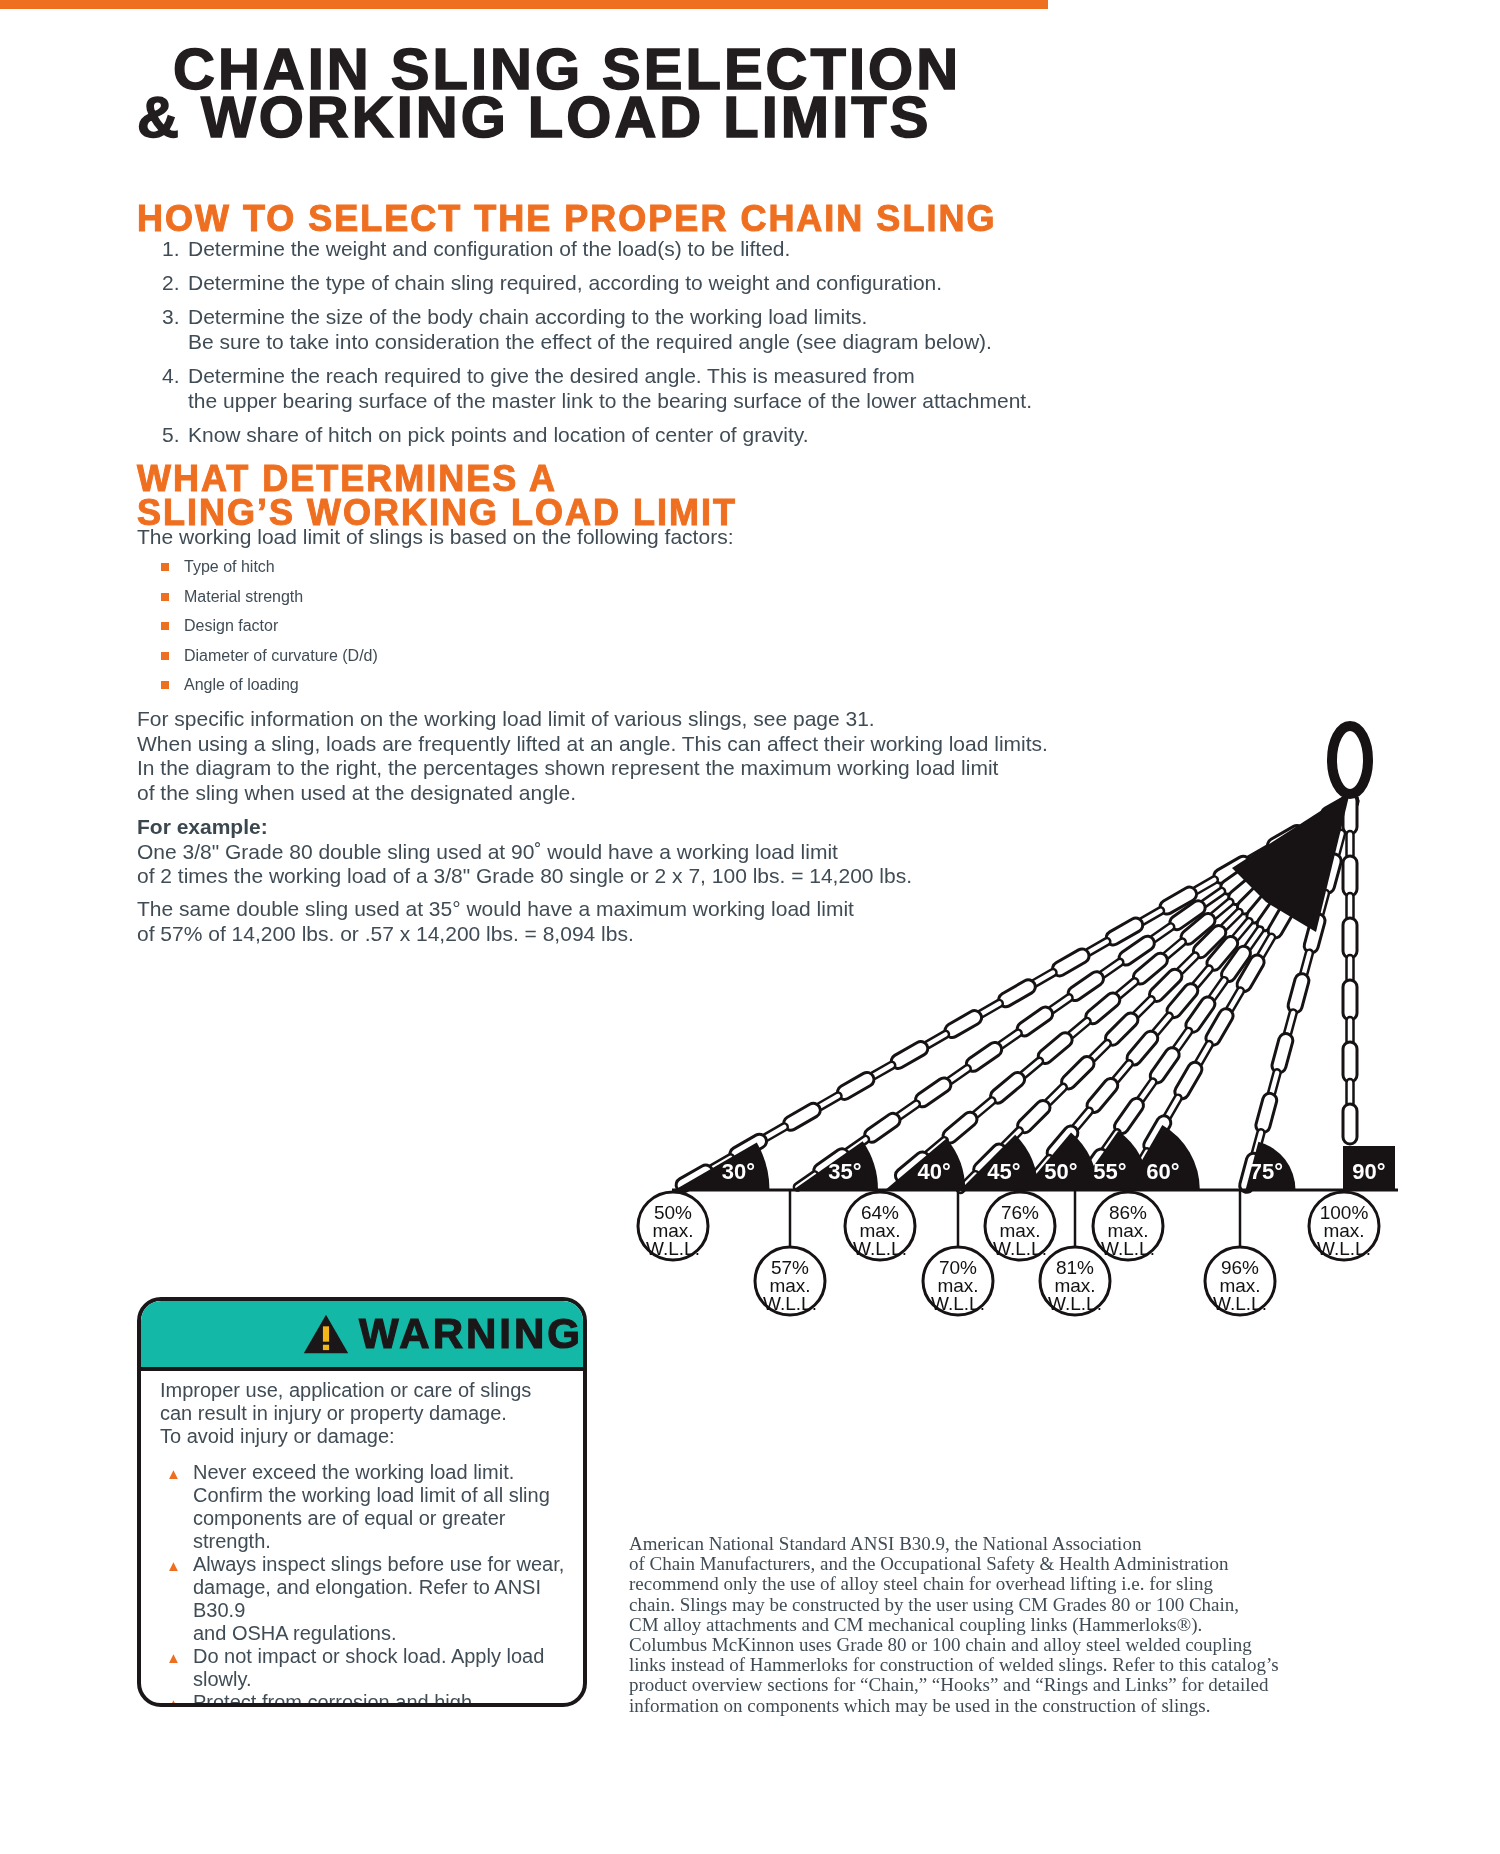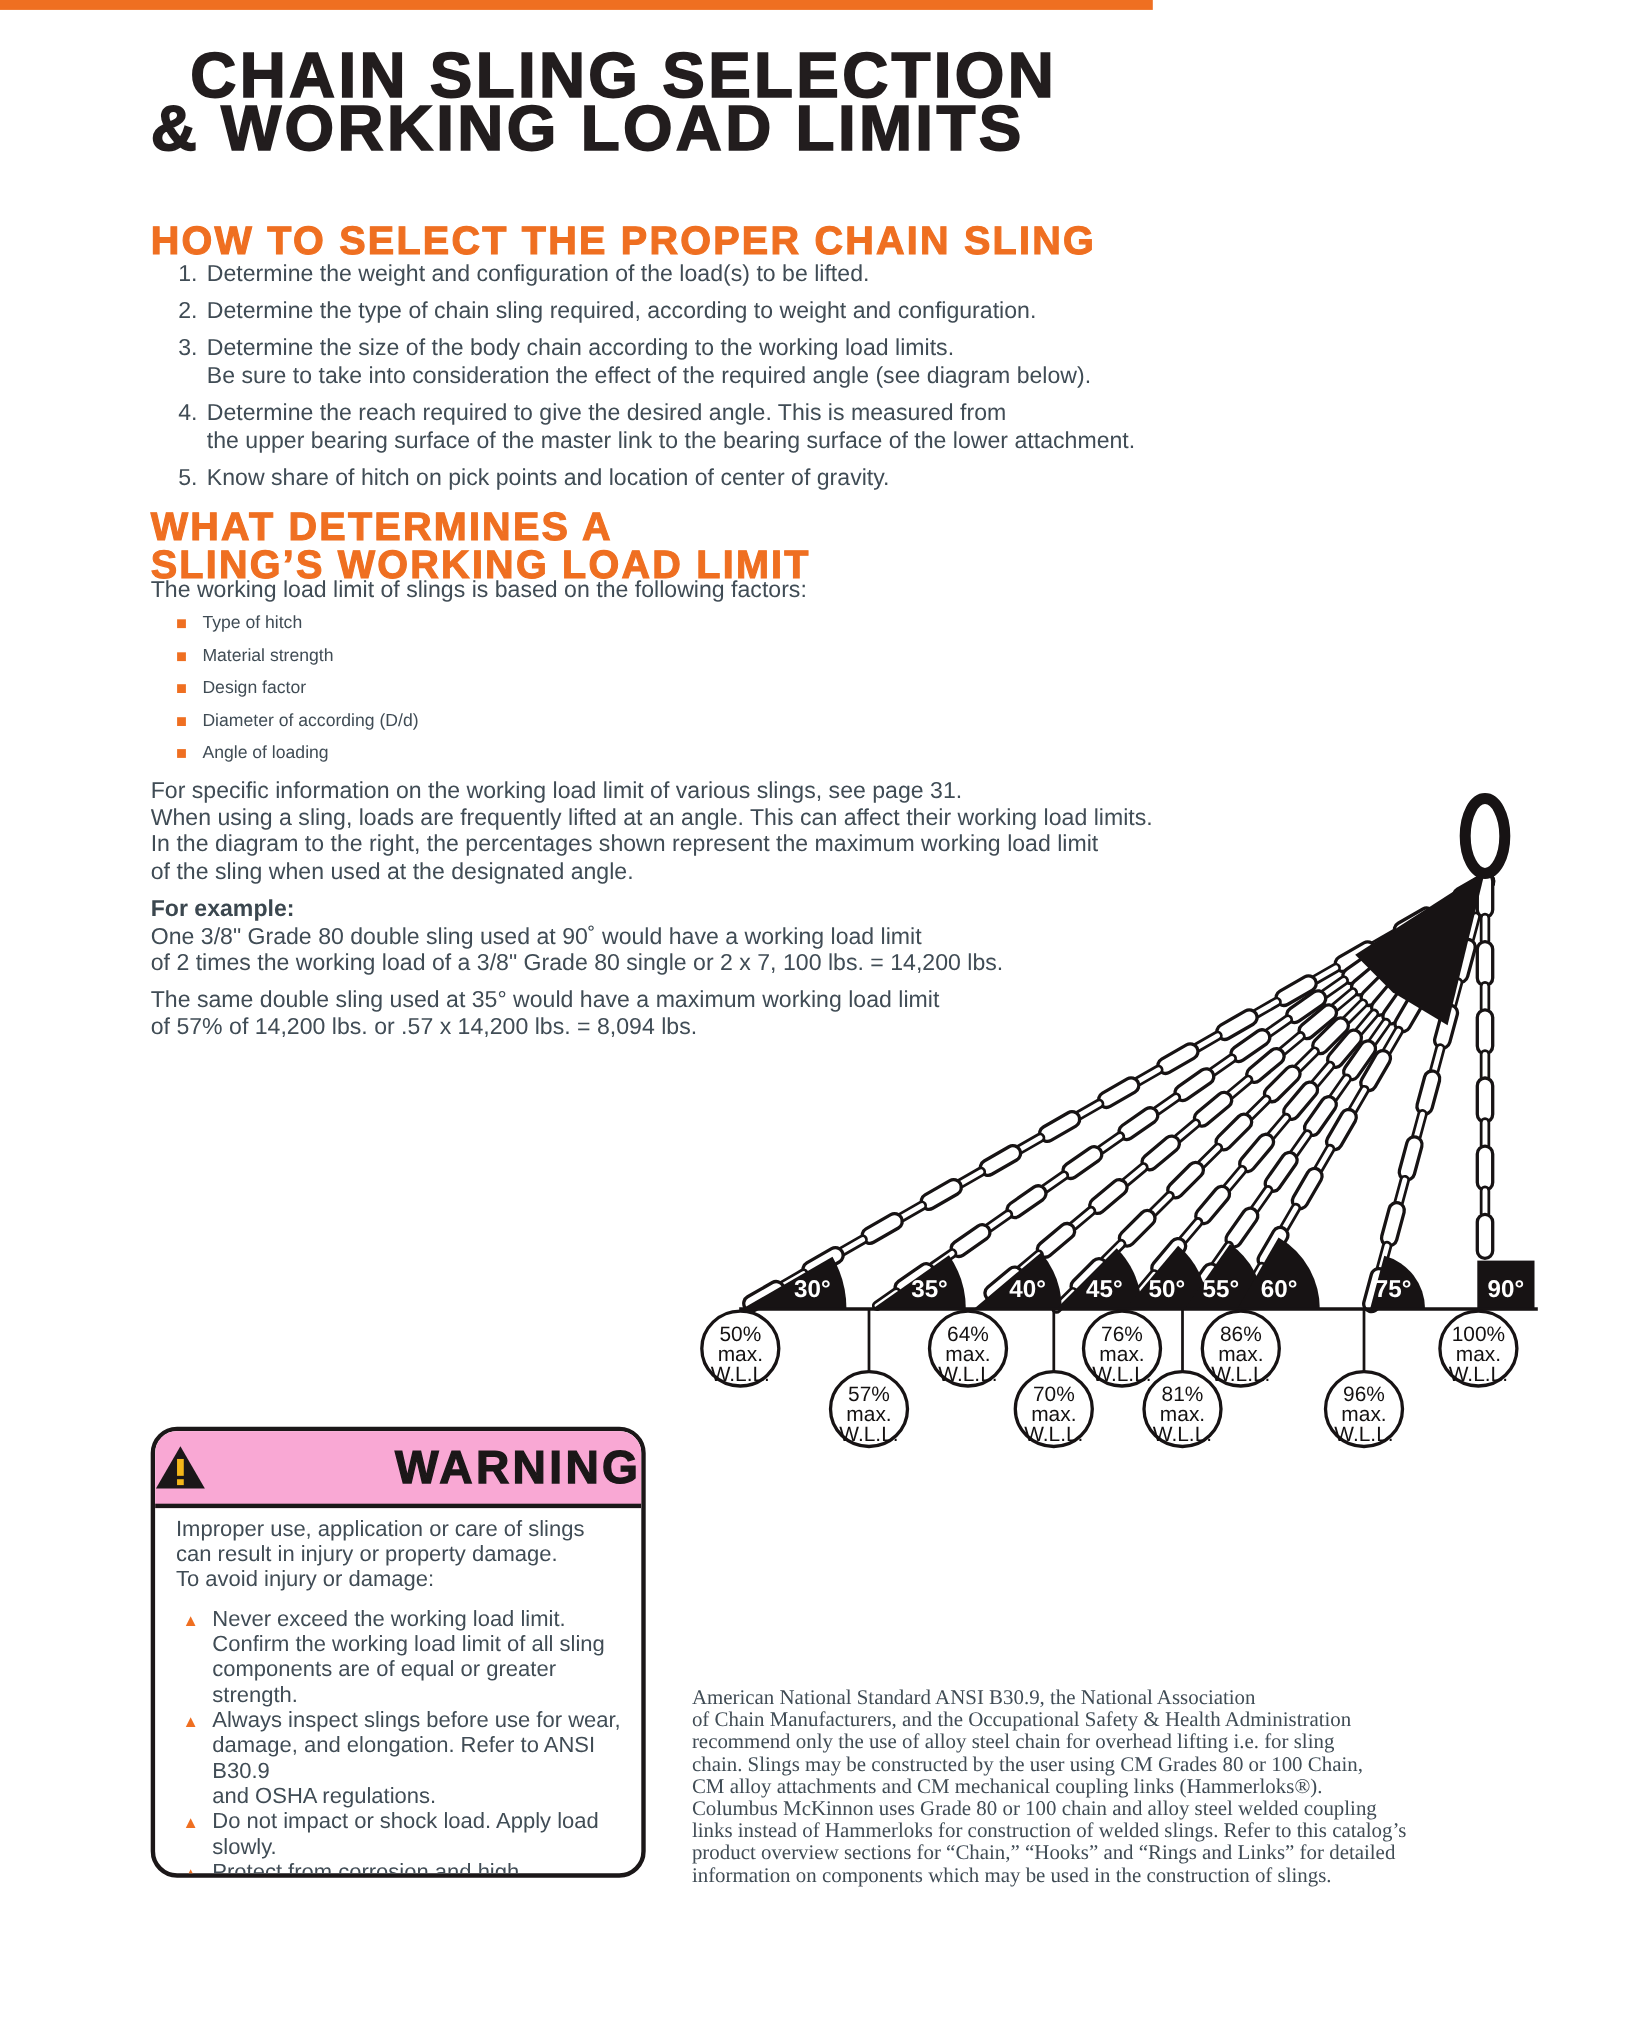--- a/index.html
+++ b/index.html
@@ -33,22 +33,22 @@
 
   #para1{left:137px;top:707px;width:950px;}
   #example{left:137px;top:815px;width:950px;}
   .bold-lead{font-weight:bold;color:#3B474F;}
   #para2{left:137px;top:897px;width:950px;}
 
   #diagram-svg{left:0;top:0;}
 
   .warnbox{left:137px;top:1297px;width:450px;height:410px;border:4px solid #1B1718;
            border-radius:24px;background:#fff;box-sizing:border-box;overflow:hidden;}
-  .warnhead{height:66px;background:#f9a8d4;border-bottom:4px solid #1B1718;
-            display:flex;align-items:center;justify-content:space-between;gap:10px;}
+  .warnhead{height:66px;background:#14b8a6;border-bottom:4px solid #1B1718;
+            display:flex;align-items:center;justify-content:flex-end;gap:10px;}
   .warnword{font-size:42px;font-weight:900;letter-spacing:3px;color:#1B1718;
             -webkit-text-stroke:1.2px #1B1718;}
   .warnbody{padding:8px 14px 0 19px;font-size:20px;line-height:23px;color:#404C55;}
   .warn-intro{margin-bottom:13px;}
   .warn-item{position:relative;padding-left:33px;}
   .warn-item .tri{position:absolute;left:6px;top:1px;font-size:15px;color:#EF6F21;}
 
   #footnote{left:629px;top:1534px;width:740px;font-size:19px;line-height:20.2px;color:#404C55;font-family:Liberation Serif, serif;}
 </style>
 </head>
@@ -112,21 +112,21 @@
         <span>Material strength</span>
       </div>
 
       <div class="factor">
         <span class="factor-sq"></span>
         <span>Design factor</span>
       </div>
 
       <div class="factor">
         <span class="factor-sq"></span>
-        <span>Diameter of according (D/d)</span>
+        <span>Diameter of curvature (D/d)</span>
       </div>
 
       <div class="factor">
         <span class="factor-sq"></span>
         <span>Angle of loading</span>
       </div>
     </div>
 
   <div class="abs body-text preline" id="para1">For specific information on the working load limit of various slings, see page 31.
 When using a sling, loads are frequently lifted at an angle. This can affect their working load limits.

